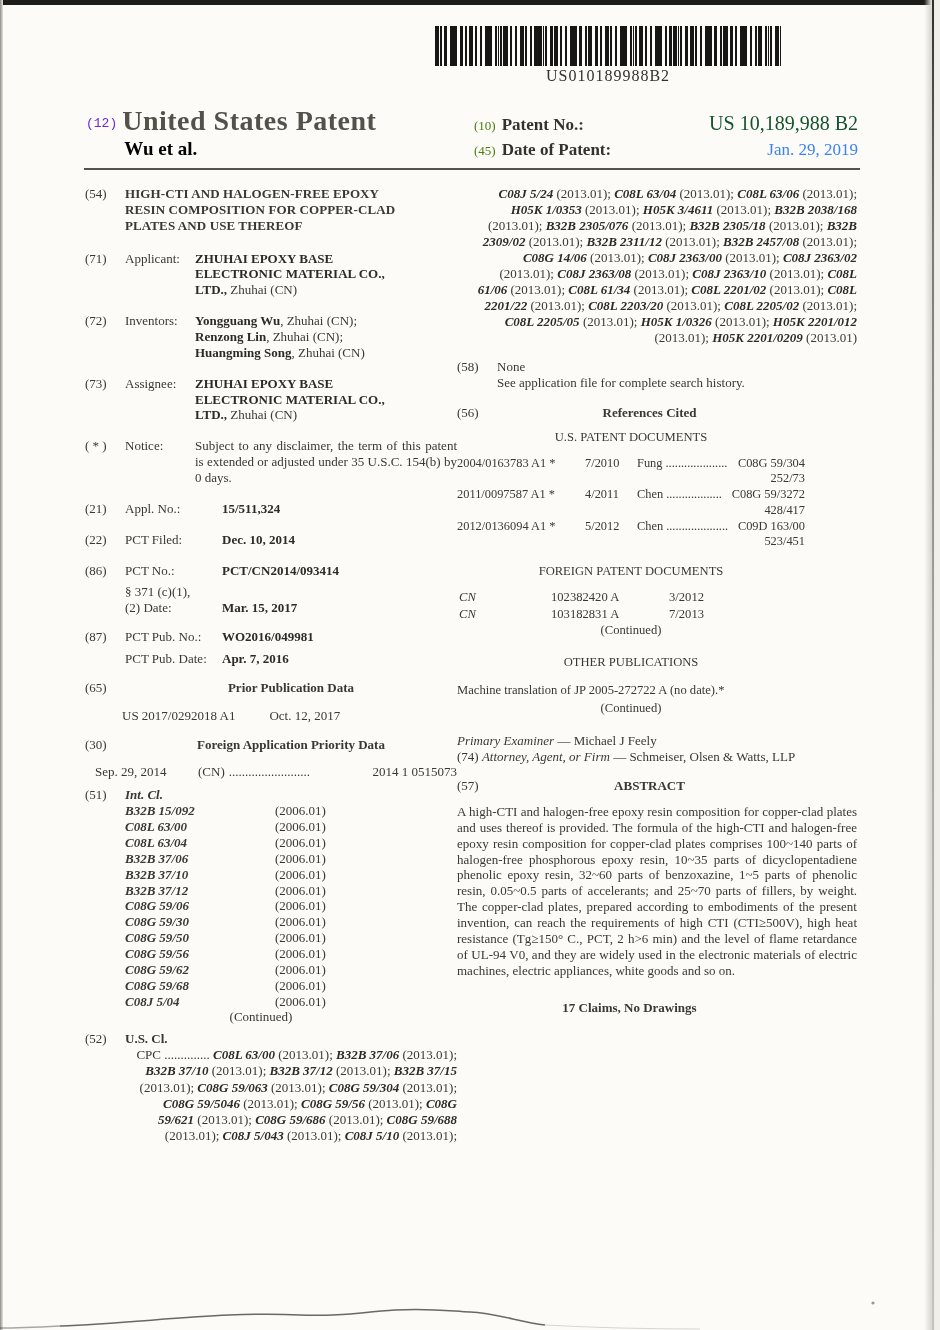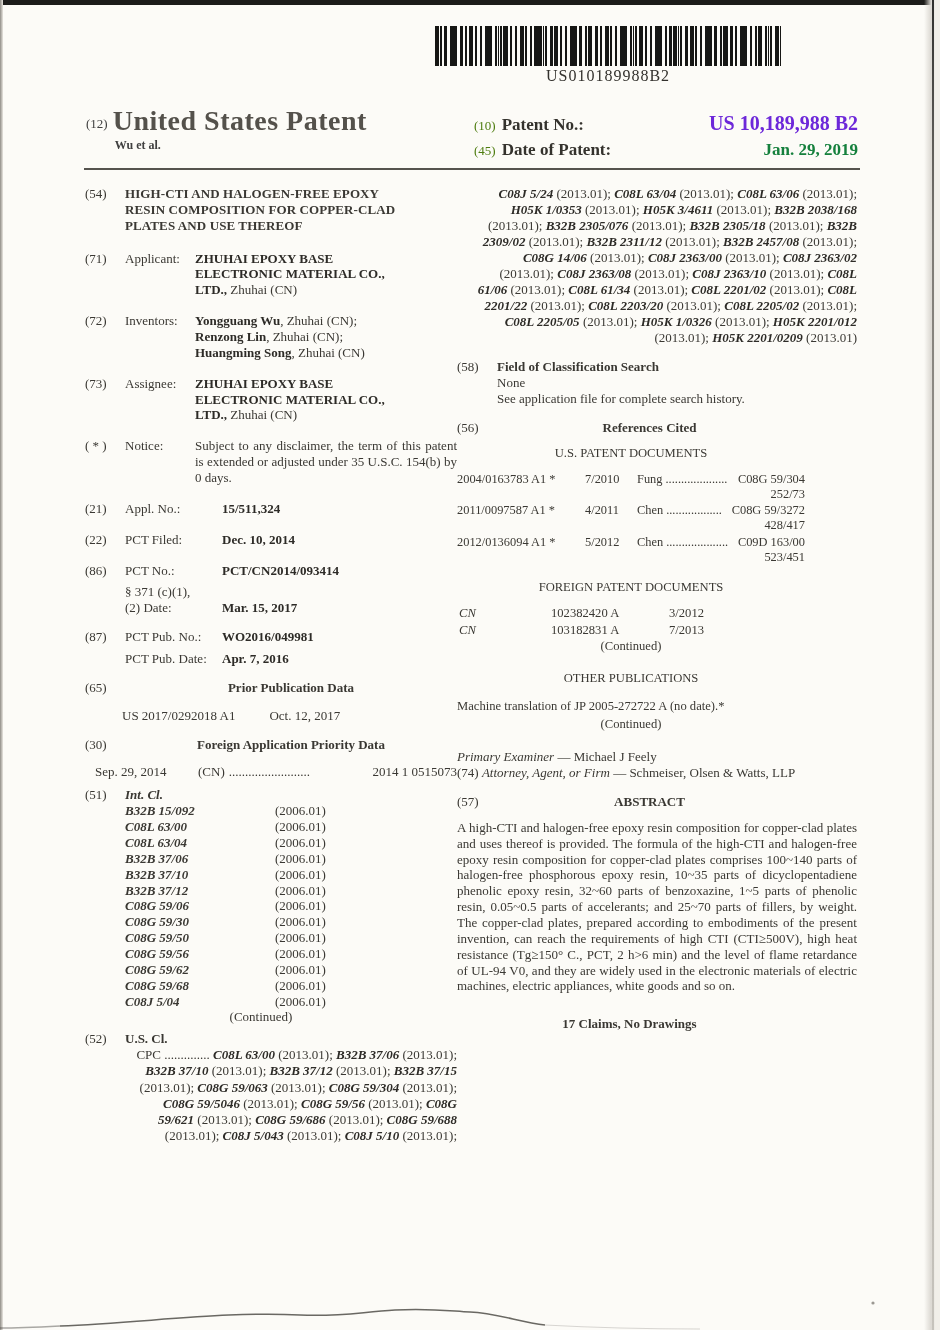--- a/index.html
+++ b/index.html
@@ -15,29 +15,29 @@
   
   .barcode-wrap{position:absolute;left:435px;top:26px;width:346px;text-align:center;}
   .barcode-bars{height:40px;width:100%;
     background-image:
       repeating-linear-gradient(90deg,#161614 0 2px,transparent 2px 5px),
       repeating-linear-gradient(90deg,#161614 0 1px,transparent 1px 9px),
       repeating-linear-gradient(90deg,#161614 0 4px,transparent 4px 17px);}
   .barcode-text{font-size:16px;letter-spacing:1px;color:#33312d;margin-top:1px;}
   
   .header-left{position:absolute;left:86px;top:106px;display:flex;}
-  .hcode{font-size:13px;margin-top:10px;margin-right:5px;color:#404040;}
+  .hcode{font-size:13px;margin-top:10px;margin-right:5px;color:#6d28d9;font-family:Liberation Mono, monospace;}
   .htitle{font-size:28px;font-weight:bold;color:#54514b;letter-spacing:.5px;line-height:1.05;margin:0;}
-  .hauthors{font-size:12px;font-weight:bold;color:#404040;margin-top:3px;margin-left:2px;}
+  .hauthors{font-size:19px;font-weight:bold;color:#000000;margin-top:3px;margin-left:2px;}
   .header-right{position:absolute;left:474px;top:112px;width:384px;}
   .hr-row{display:flex;align-items:baseline;margin-bottom:5px;}
   .hr-code{font-size:13px;color:#4d7c0f;margin-right:6px;}
   .hr-label{font-size:17px;font-weight:bold;color:#34322d;}
-  .hr-value-big{font-size:20px;font-weight:bold;margin-left:auto;color:#6d28d9;}
-  .hr-value{font-size:17px;font-weight:bold;margin-left:auto;color:#15803d;}
+  .hr-value-big{font-size:20px;font-weight:normal;margin-left:auto;color:#14532d;}
+  .hr-value{font-size:17px;font-weight:normal;margin-left:auto;color:#3b82f6;}
   .rule{position:absolute;left:84px;top:168px;width:776px;border-top:2px solid #55534e;}
   
   .col{position:absolute;top:186px;font-size:13px;line-height:1.22;}
   .col-left{left:85px;width:372px;}
   .col-right{left:457px;width:400px;}
   .sec{display:flex;margin-bottom:15px;}
   .sc{flex:0 0 40px;}
   .sb{flex:1;}
   .just{text-align:justify;}
   .titleb{font-weight:bold;max-width:292px;letter-spacing:.1px;}
@@ -298,21 +298,20 @@
     </div>
   </div>
 
   <div class="col col-right">
 
     <div class="cpcr"><b><i>C08J 5/24</i></b> (2013.01); <b><i>C08L 63/04</i></b> (2013.01); <b><i>C08L 63/06</i></b> (2013.01); <b><i>H05K 1/0353</i></b> (2013.01); <b><i>H05K 3/4611</i></b> (2013.01); <b><i>B32B 2038/168</i></b> (2013.01); <b><i>B32B 2305/076</i></b> (2013.01); <b><i>B32B 2305/18</i></b> (2013.01); <b><i>B32B 2309/02</i></b> (2013.01); <b><i>B32B 2311/12</i></b> (2013.01); <b><i>B32B 2457/08</i></b> (2013.01); <b><i>C08G 14/06</i></b> (2013.01); <b><i>C08J 2363/00</i></b> (2013.01); <b><i>C08J 2363/02</i></b> (2013.01); <b><i>C08J 2363/08</i></b> (2013.01); <b><i>C08J 2363/10</i></b> (2013.01); <b><i>C08L 61/06</i></b> (2013.01); <b><i>C08L 61/34</i></b> (2013.01); <b><i>C08L 2201/02</i></b> (2013.01); <b><i>C08L 2201/22</i></b> (2013.01); <b><i>C08L 2203/20</i></b> (2013.01); <b><i>C08L 2205/02</i></b> (2013.01); <b><i>C08L 2205/05</i></b> (2013.01); <b><i>H05K 1/0326</i></b> (2013.01); <b><i>H05K 2201/012</i></b> (2013.01); <b><i>H05K 2201/0209</i></b> (2013.01)</div>
 
     <div class="sec" style="margin-bottom:14px">
       <span class="sc">(58)</span>
       <span class="sb">
-        <div class="bold">Field of Classification Search</div>
         <div>None</div>
         <div>See application file for complete search history.</div>
       </span>
     </div>
 
     <div class="sec" style="margin-bottom:10px">
       <span class="sc">(56)</span>
       <span class="sb rcenter bold">References Cited</span>
     </div>
 

